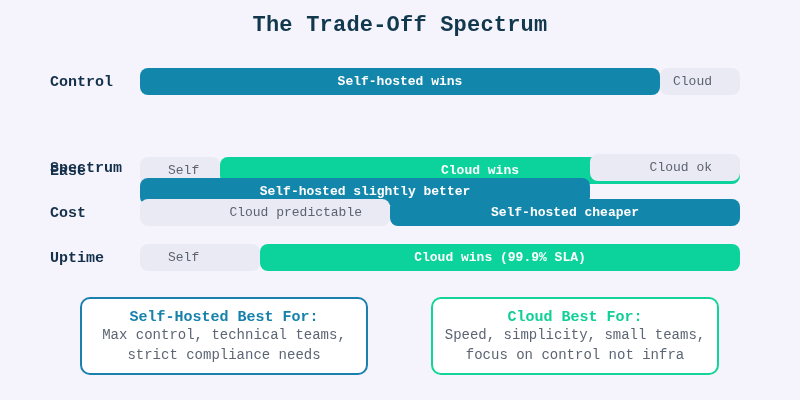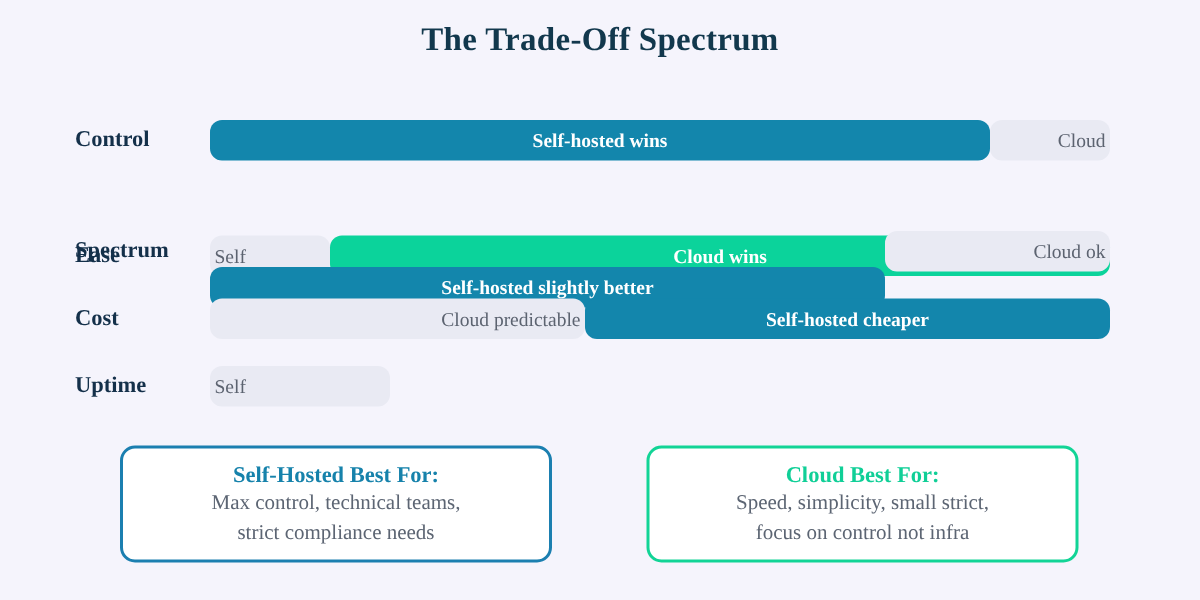--- a/index.html
+++ b/index.html
@@ -4,34 +4,34 @@
 <style>
   html,body{margin:0;padding:0;}
   :root{
     --bg:#f5f4fc; --selfFill:#1386ac; --cloudFill:#0bd39b; --neutralFill:#e9eaf3;
     --titleText:#12384d; --rowLabelText:#14304a; --neutralText:#5c6370;
     --bodyText:#5c6573; --selfAccent:#1b7fb0; --cloudAccent:#12d496;
     --selfTitle:#1682ab; --cloudTitle:#10cf97;
   }
   .canvas{
     position:relative; width:800px; height:400px; background:var(--bg);
-    font-family:Liberation Serif, serif; overflow:hidden;
+    font-family:Liberation Mono, monospace; overflow:hidden;
   }
   .title{
     position:absolute; top:13px; left:0; width:100%; text-align:center;
     font-size:22px; font-weight:bold; color:var(--titleText); letter-spacing:.2px;
   }
   .row{position:absolute; left:0; width:100%; height:27px;}
   .row-label{
     position:absolute; left:50px; top:50%; transform:translateY(-50%);
     font-size:15px; font-weight:bold; color:var(--rowLabelText);
   }
   .track{position:absolute; left:140px; top:0; width:600px; height:27px; display:flex;}
   .seg{
-    height:100%; border-radius:8px; box-sizing:border-box; padding:0 3px;
+    height:100%; border-radius:8px; box-sizing:border-box; padding:0 28px;
     display:flex; align-items:center; font-size:13px; white-space:nowrap; overflow:hidden;
   }
   .seg.self{background:var(--selfFill); color:#fff; font-weight:bold; justify-content:center;}
   .seg.cloud{background:var(--cloudFill); color:#fff; font-weight:bold; justify-content:center;}
   .seg.neutral{background:var(--neutralFill); color:var(--neutralText);}
   .seg.align-left{justify-content:flex-start;}
   .seg.align-right{justify-content:flex-end;}
   .seg.align-center{justify-content:center;}
   .callout{
     position:absolute; top:297px; height:78px; width:288px; background:#ffffff;
@@ -45,21 +45,21 @@
   .callout-line{font-size:14px; color:var(--bodyText); line-height:1.4;}
   .callout-line:first-of-type{margin-top:4px;}
 </style>
 </head>
 <body>
 
 <div class="canvas">
   <div class="title">The Trade-Off Spectrum</div>
 
   <div id="rows">
-      <div class="row" style="top: 80px;">
+      <div class="row" style="top: 68px;">
         <div class="row-label">Control</div>
         <div class="track">
           <div class="seg self align-center" style="width: 520px;">Self-hosted wins</div>
           <div class="seg neutral align-right" style="width: 80px;">Cloud</div>
         </div>
       </div>
       <div class="row" style="top: 109px; margin-top: 48px;">
         <div class="row-label">Ease</div>
         <div class="track">
           <div class="seg neutral align-left" style="width: 80px;">Self</div>
@@ -77,28 +77,29 @@
         <div class="row-label">Cost</div>
         <div class="track">
           <div class="seg neutral align-right" style="width: 250px;">Cloud predictable</div>
           <div class="seg self align-center" style="width: 350px;">Self-hosted cheaper</div>
         </div>
       </div>
       <div class="row" style="top: 244px;">
         <div class="row-label">Uptime</div>
         <div class="track">
           <div class="seg neutral align-left" style="width: 120px;">Self</div>
+          <div class="seg cloud align-center" style="width: 480px;">Cloud wins (99.9% SLA)</div>
         </div>
       </div>
     </div>
 
   <div class="callout self">
     <div class="callout-title">Self-Hosted Best For:</div>
     <div class="callout-line">Max control, technical teams,</div>
     <div class="callout-line">strict compliance needs</div>
   </div>
 
   <div class="callout cloud">
     <div class="callout-title">Cloud Best For:</div>
-    <div class="callout-line">Speed, simplicity, small strict,</div>
+    <div class="callout-line">Speed, simplicity, small teams,</div>
     <div class="callout-line">focus on control not infra</div>
   </div>
 </div>
 
 </body></html>

